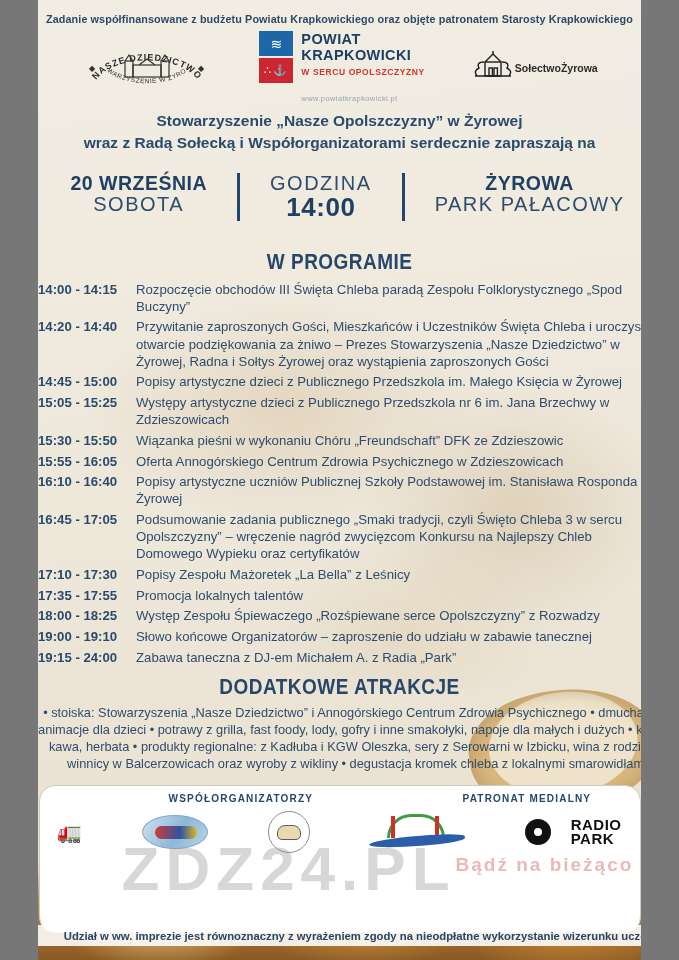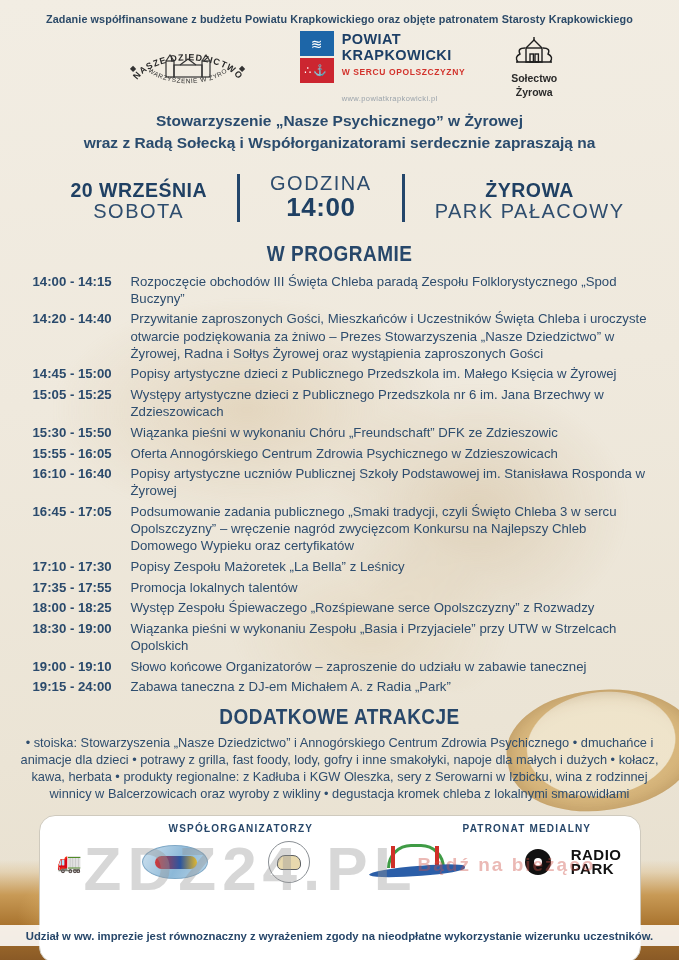--- a/index.html
+++ b/index.html
@@ -1,18 +1,18 @@
 <!DOCTYPE html>
 <html lang="pl"><head>
 <meta charset="utf-8">
 <style>
   * { margin:0; padding:0; box-sizing:border-box; }
   html,body { background:#777; }
   .poster{
-    position:relative; width:679px; height:960px; margin:0 auto;
+    position:relative; width:603px; height:960px; margin:0 auto;
     font-family:"Liberation Sans", sans-serif;
     color:#2e4d6e; overflow:hidden;
     background:linear-gradient(175deg,#f2ede3 0%,#efe9dd 40%,#ebe4d5 75%,#e7dfce 100%);
   }
   
   .bg{position:absolute; pointer-events:none; z-index:0;}
   .bg-mid{top:290px; left:30px; width:620px; height:400px;
     background:
       radial-gradient(ellipse 45% 40% at 35% 30%, rgba(203,172,124,.30), transparent 70%),
       radial-gradient(ellipse 35% 45% at 72% 55%, rgba(188,155,105,.28), transparent 70%),
@@ -35,35 +35,35 @@
   .logos{margin-top:9px; display:flex; justify-content:center; align-items:center; gap:46px; height:66px;}
   .stamp svg{display:block;}
   .county{display:flex; align-items:flex-start; gap:8px;}
   .crest{display:flex; flex-direction:column; gap:2px;}
   .crest .sq{width:34px; height:25px; display:flex; align-items:center; justify-content:center; color:#fff; font-size:14px; line-height:1;}
   .sq.blue{background:#1d66a8;} .sq.red{background:#cc2630; font-size:11px; letter-spacing:2px;}
   .county-txt{line-height:1; padding-top:1px;}
   .county-name{font-size:14.5px; font-weight:700; color:#1d3f66; letter-spacing:.4px; line-height:1.08;}
   .county-tag{margin-top:4px; font-size:8.5px; font-weight:700; color:#d2332c; letter-spacing:.6px;text-align:right;}
   .county-web{margin-top:19px; font-size:7.5px; color:#9aa3ab; letter-spacing:.4px;}
-  .village{display:flex; flex-direction:column; align-items:center; color:#2a2a2a;}
+  .village{display:flex; align-items:center; color:#2a2a2a;}
   .village-txt{font-size:10.5px; font-weight:700; line-height:1.15; text-align:center; margin-top:2px;}
   
   .intro{margin-top:10px; text-align:center; font-size:15.5px; font-weight:600; color:#2a4b6d; line-height:1.4;}
   .title{margin-top:5px; text-align:center; font-size:46px; font-weight:800; color:#24466b; letter-spacing:1px;}
   .title span{display:inline-block; transform:scale(.94,1.12);}
   
-  .event{margin-top:20px; display:flex; justify-content:center; align-items:flex-end; gap:30px;padding-left:16px;}
+  .event{margin-top:20px; display:flex; justify-content:center; align-items:flex-start; gap:30px;padding-left:16px;}
   .ev-col{text-align:center; line-height:1.05;}
   .ev-b{font-size:19.5px; font-weight:800; color:#1f4063; letter-spacing:.5px;}
   .ev-l{font-size:20px; font-weight:400; color:#2e4d6e; letter-spacing:1.5px;}
   .ev-time{font-size:26px;}
   .ev-sep{width:3px; height:48px; background:#24466b;}
   
-  .sec-head{margin-top:20px; text-align:center; font-size:20px; font-weight:800; color:#27476a; letter-spacing:.5px;}
+  .sec-head{margin-top:28px; text-align:center; font-size:20px; font-weight:800; color:#27476a; letter-spacing:.5px;}
   .sec-head span{display:inline-block; transform:scale(.95,1.08);}
   .program{width:614px; margin:8px auto 0;}
   .prog-row{display:grid; grid-template-columns:92px 1fr; column-gap:6px; margin-bottom:3.5px;
     font-size:13.2px; line-height:1.3; color:#2e4d6e;}
   .prog-time{font-weight:600; white-space:nowrap; color:#2a4a6c;}
   
   .attr-head{margin-top:9px;}
   .attractions{width:638px; margin:6px auto 0; text-align:center; font-size:12.8px; line-height:1.34; font-weight:500; color:#2e4d6e;}
   
   .pbox{position:relative; width:602px; margin:13px auto 0; height:148px; background:#fff;
@@ -164,21 +164,21 @@
             <path d="M6,26 q-4,-5 2,-8 q-3,-6 5,-6 M38,26 q4,-5 -2,-8 q3,-6 -5,-6"></path>
             <line x1="4" y1="26" x2="40" y2="26"></line>
           </g>
         </svg>
         <div class="village-txt">Sołectwo</div>
         <div class="village-txt">Żyrowa</div>
       </div>
     </div>
 
     <div class="intro">
-      <div>Stowarzyszenie „Nasze Psychicznego” w Żyrowej</div>
+      <div>Stowarzyszenie „Nasze Opolszczyzny” w Żyrowej</div>
       <div>wraz z Radą Sołecką i Współorganizatorami serdecznie zapraszają na</div>
     </div>
 
 
     <div class="event">
       <div class="ev-col">
         <div class="ev-b">20 WRZEŚNIA</div>
         <div class="ev-l">SOBOTA</div>
       </div>
       <div class="ev-sep"></div>
@@ -232,24 +232,20 @@
           <span class="prog-time">17:10 - 17:30</span>
           <span class="prog-text">Popisy Zespołu Mażoretek „La Bella” z Leśnicy</span>
         </div>
       <div class="prog-row">
           <span class="prog-time">17:35 - 17:55</span>
           <span class="prog-text">Promocja lokalnych talentów</span>
         </div>
       <div class="prog-row">
           <span class="prog-time">18:00 - 18:25</span>
           <span class="prog-text">Występ Zespołu Śpiewaczego „Rozśpiewane serce Opolszczyzny” z Rozwadzy</span>
-        </div>
-      <div class="prog-row">
-          <span class="prog-time">18:30 - 19:00</span>
-          <span class="prog-text">Wiązanka pieśni w wykonaniu Zespołu „Basia i Przyjaciele” przy UTW w Strzelcach Opolskich</span>
         </div>
       <div class="prog-row">
           <span class="prog-time">19:00 - 19:10</span>
           <span class="prog-text">Słowo końcowe Organizatorów – zaproszenie do udziału w zabawie tanecznej</span>
         </div>
       <div class="prog-row">
           <span class="prog-time">19:15 - 24:00</span>
           <span class="prog-text">Zabawa taneczna z DJ-em Michałem A. z Radia „Park”</span>
         </div>
     </div>

